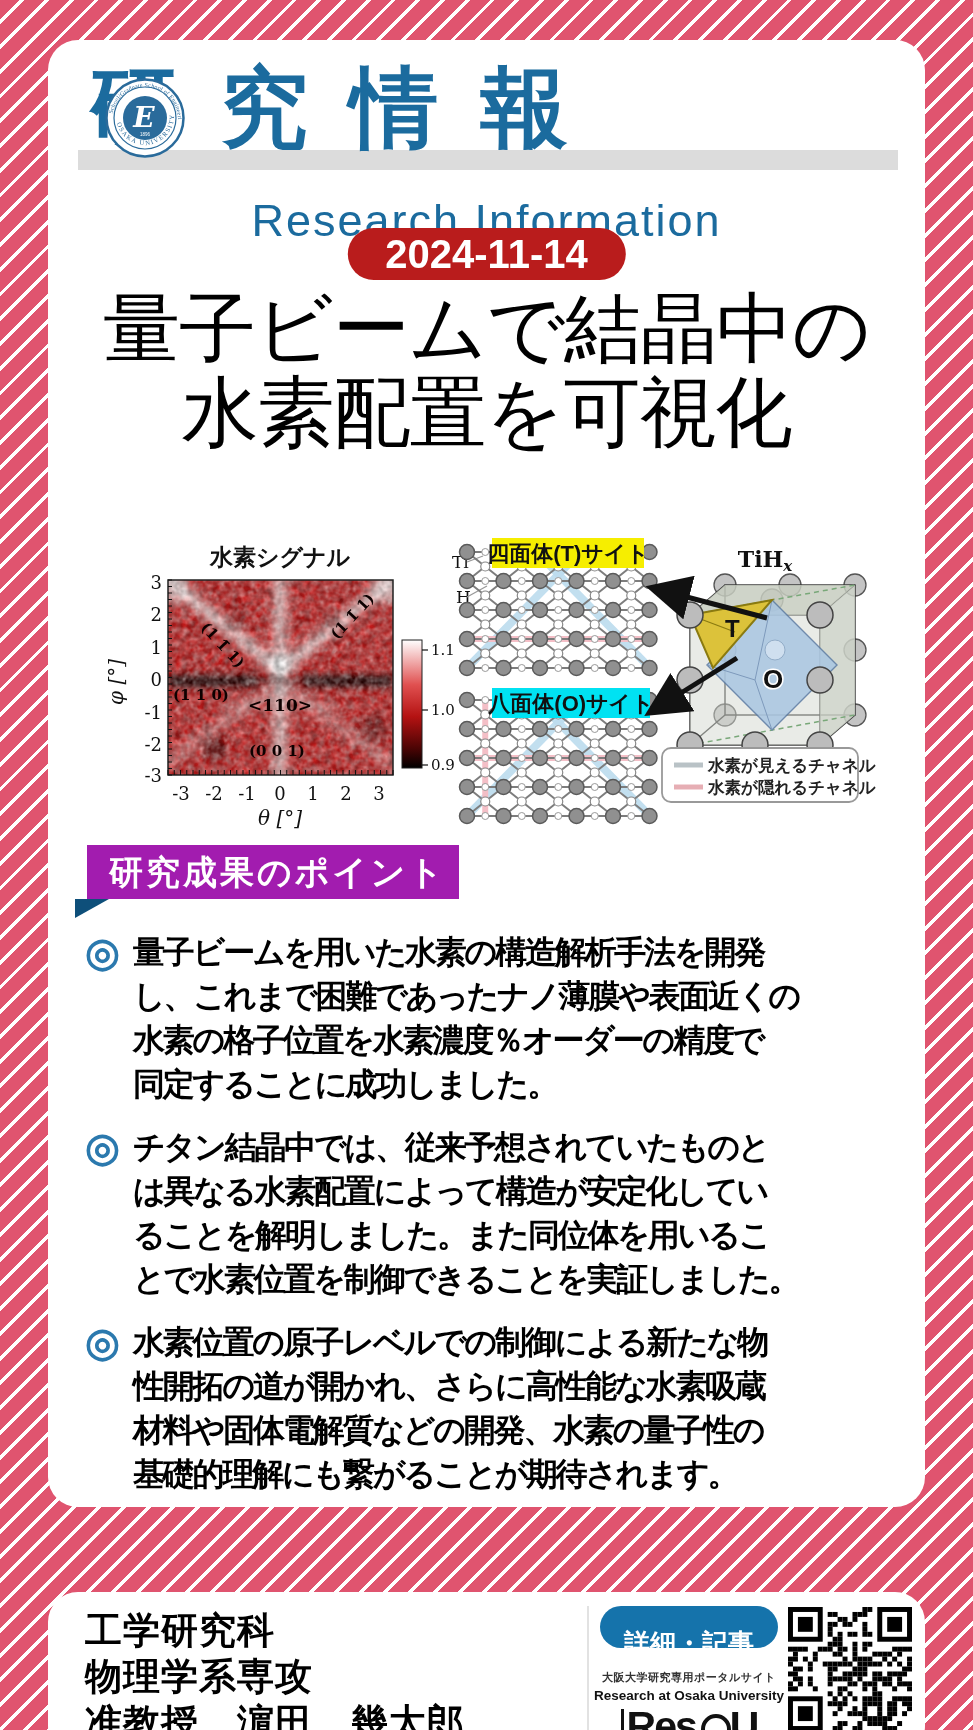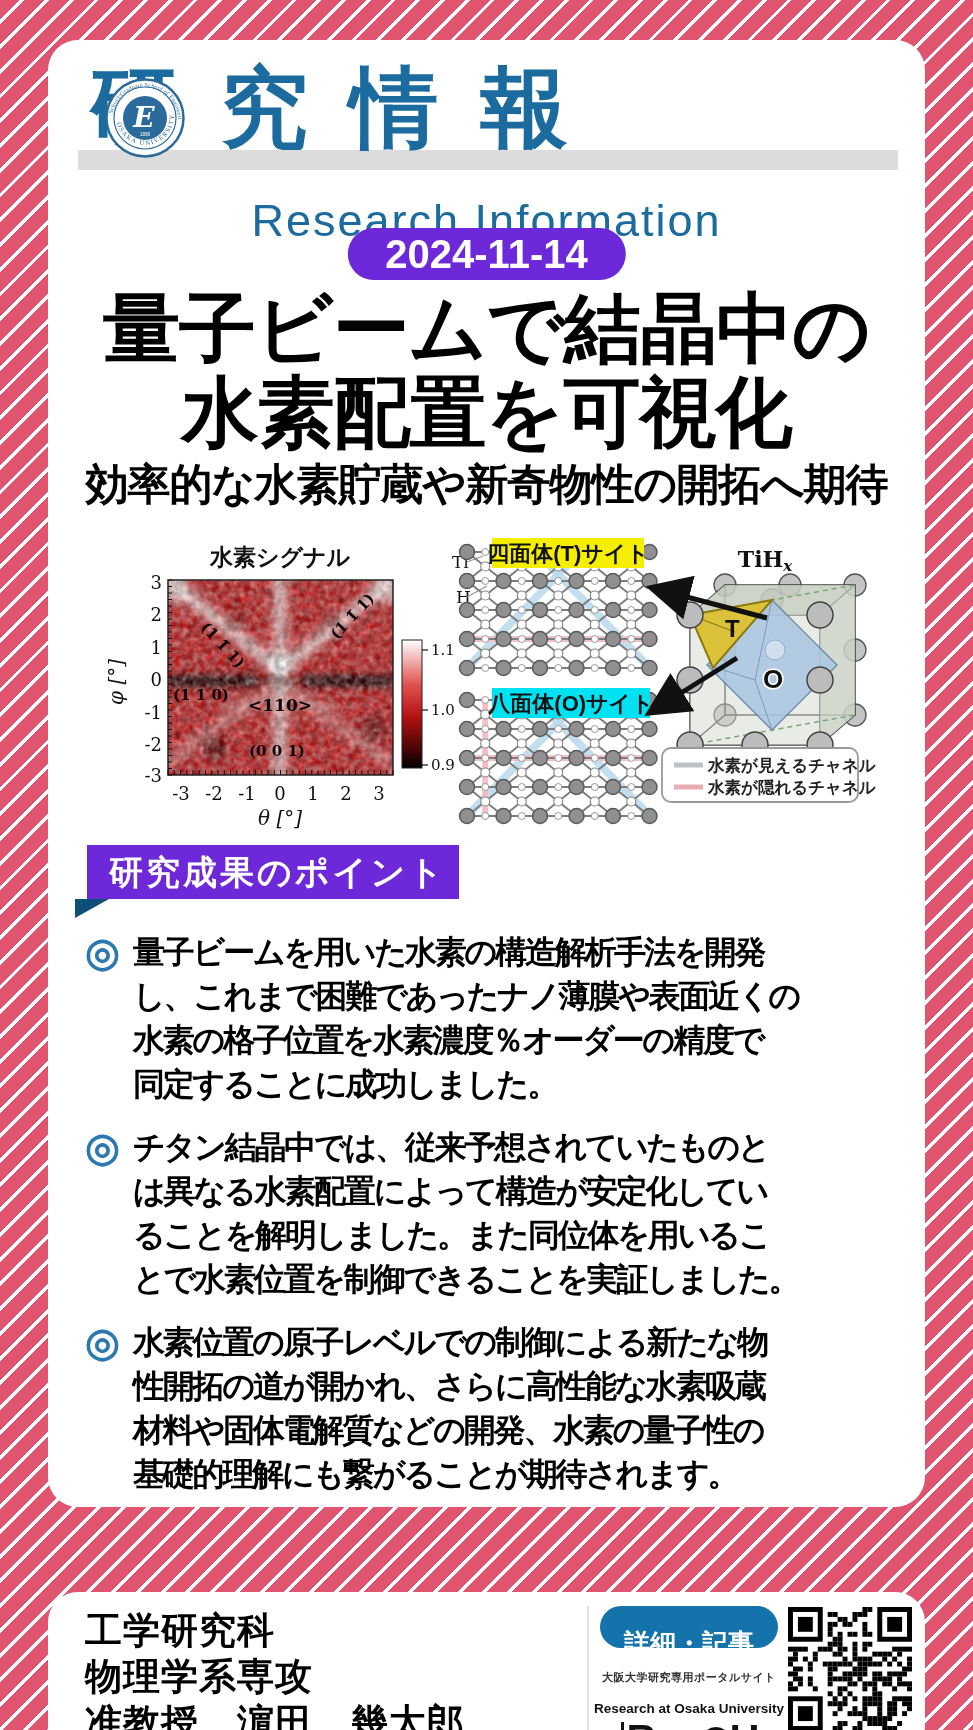--- a/index.html
+++ b/index.html
@@ -10,45 +10,45 @@
   .main-card{left:48px;top:40px;width:877px;height:1467px;}
   .footer-card{left:48px;top:1592px;width:877px;height:164px;}
   
   .uni-logo{position:absolute;left:57px;top:38px;width:80px;height:80px;z-index:3;}
   .title-bar{position:absolute;left:30px;top:110px;width:820px;height:20px;background:#dcdcdc;z-index:1;}
   .title-jp{position:absolute;left:0;top:18px;width:100%;text-align:left;z-index:2;
     font-size:88px;font-weight:700;color:#1b6b9e;letter-spacing:42px;text-indent:42px;line-height:100px;}
   .title-en{position:absolute;left:0;top:133px;width:100%;text-align:center;
     font-size:45px;font-weight:400;color:#1b6b9e;letter-spacing:2px;margin-top:22px;}
   .date-badge{position:absolute;left:50%;transform:translateX(-50%);top:188px;
-    background:#6d28d9;color:#fff;font-weight:700;font-size:40px;
+    background:#b91c1c;color:#fff;font-weight:700;font-size:40px;
     padding:0 38px;height:52px;line-height:52px;border-radius:26px;}
   
-  .h1a,.h1b{position:absolute;left:0;width:100%;text-align:center;font-size:77px;font-weight:700;color:#000;line-height:84px;letter-spacing:-1px;}
+  .h1a,.h1b{position:absolute;left:0;width:100%;text-align:center;font-size:77px;font-weight:400;color:#000;line-height:84px;letter-spacing:-1px;}
   .h1a{top:246px;} .h1b{top:330px;}
   .h1sub{position:absolute;left:0;top:416px;width:100%;text-align:center;font-size:43px;font-weight:800;color:#000;letter-spacing:-1px;}
   
   .fig{position:absolute;left:27px;top:470px;width:830px;height:340px;}
   
-  .pt-head{position:absolute;left:39px;top:805px;width:372px;height:54px;background:#6d28d9;
+  .pt-head{position:absolute;left:39px;top:805px;width:372px;height:54px;background:#a21caf;
     color:#fff;font-size:34px;font-weight:700;letter-spacing:3px;line-height:54px;padding-left:22px;box-sizing:border-box;}
   .pt-tail{position:absolute;left:27px;top:859px;width:34px;height:19px;background:#0e4f7a;
     clip-path:polygon(0 0,100% 0,0 100%);}
   .pt-list{position:absolute;left:37px;top:890px;width:812px;}
   .pt-item{display:flex;align-items:flex-start;margin-bottom:19px;}
   .pt-mark{flex:0 0 48px;color:#2b79ae;font-size:40px;font-weight:800;line-height:44px;}
   .pt-text{font-size:32px;font-weight:800;color:#000;line-height:44px;letter-spacing:-2.2px;white-space:pre-line;}
   
   .affil{position:absolute;left:37px;top:16px;font-size:37px;font-weight:800;color:#000;line-height:46px;letter-spacing:1px;white-space:pre-line;}
   .f-divider{position:absolute;left:539px;top:14px;width:2px;height:126px;background:#e2e2e2;}
   .resou-col{position:absolute;left:545px;top:14px;width:192px;text-align:center;}
   .detail-btn{display:inline-block;background:#1573ab;color:#fff;font-size:26px;font-weight:700;
     height:42px;line-height:42px;padding:16px 24px;border-radius:21px;border:none;}
   .resou-tag{margin-top:14px;font-size:11px;font-weight:700;color:#333;letter-spacing:0.5px;}
-  .resou-sub{margin-top:16px;font-size:13.5px;font-weight:700;color:#111;}
+  .resou-sub{margin-top:3px;font-size:13.5px;font-weight:700;color:#111;}
   .resou-logo{margin-top:1px;display:flex;justify-content:center;align-items:center;height:44px;
     font-size:41px;font-weight:700;color:#111;letter-spacing:-2px;}
   .resou-logo .rbar{display:inline-block;width:3px;height:34px;background:#111;margin-right:3px;}
   .mag{position:relative;display:inline-block;width:30px;height:30px;margin:6px 1px 0 3px;}
   .mag-circle{position:absolute;left:2px;top:0;width:22px;height:22px;border:4.5px solid #111;border-radius:50%;}
   .mag-handle{position:absolute;left:-5px;top:24px;width:15px;height:5px;background:#111;transform:rotate(38deg);}
   .qr{position:absolute;left:740px;top:15px;width:124px;height:124px;}
 </style>
 </head>
 <body>
@@ -75,21 +75,20 @@
       <text x="40" y="58" text-anchor="middle" font-size="4.5" fill="#ffffff">1896</text>
     </svg>
 
     <div class="title-bar"></div>
     <div class="title-jp">研究情報</div>
     <div class="title-en">Research Information</div>
     <div class="date-badge">2024-11-14</div>
 
     <div class="h1a">量子ビームで結晶中の</div>
     <div class="h1b">水素配置を可視化</div>
-    <div class="h1sub">効率的な水素貯蔵や新奇物性の開拓へ期待</div>
 
     <svg class="fig" viewBox="0 0 830 340">
       <defs>
         <filter id="soft" x="-50%" y="-50%" width="200%" height="200%">
             <feGaussianBlur stdDeviation="5"></feGaussianBlur>
           </filter>
         <filter id="soft2" x="-50%" y="-50%" width="200%" height="200%">
             <feGaussianBlur stdDeviation="3"></feGaussianBlur>
           </filter>
         <filter id="noiseW">

